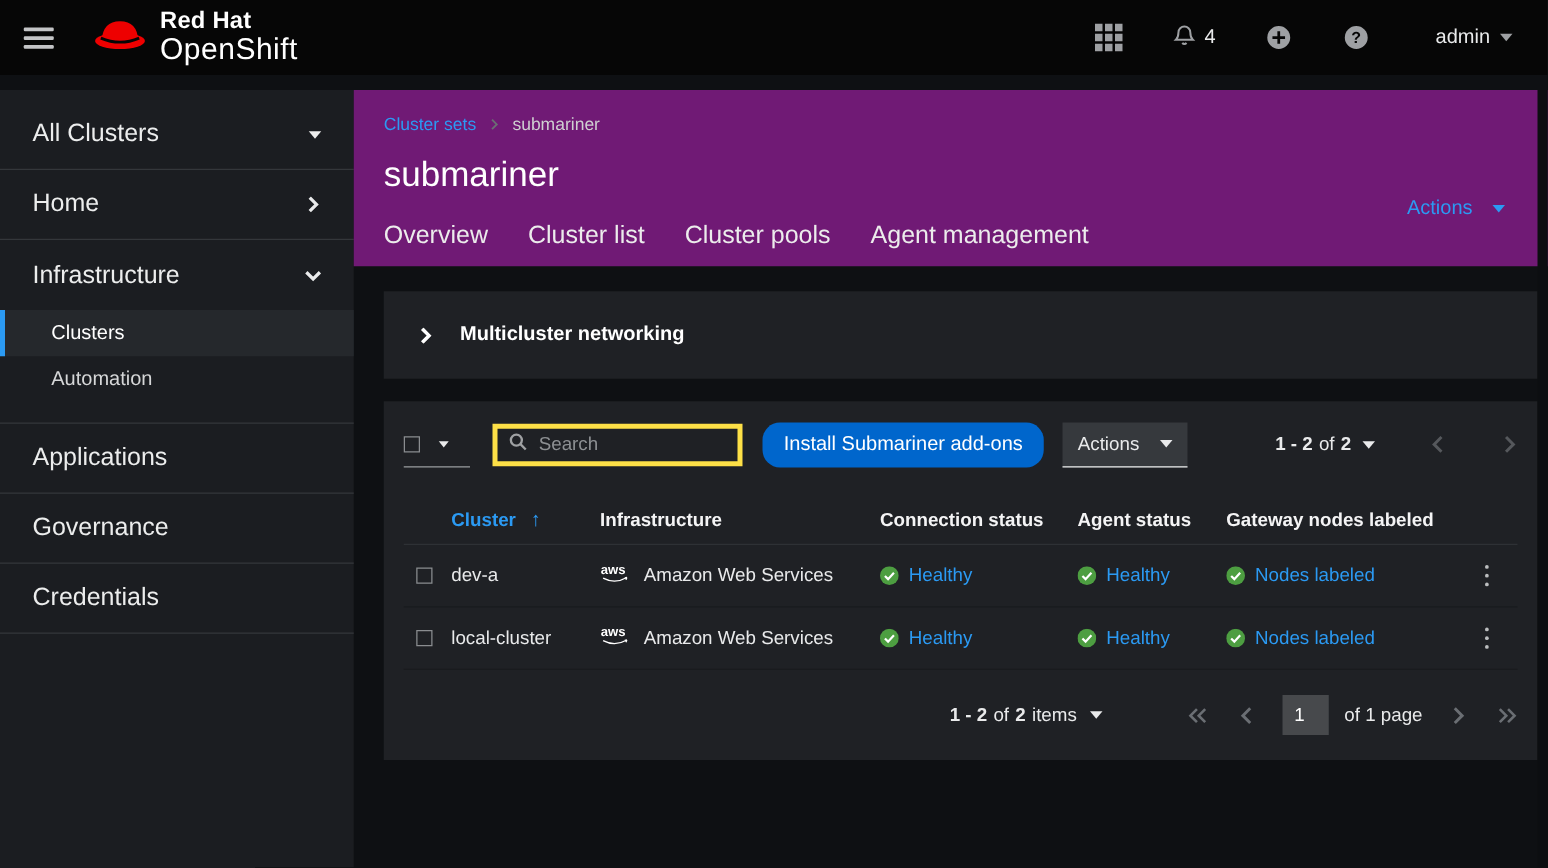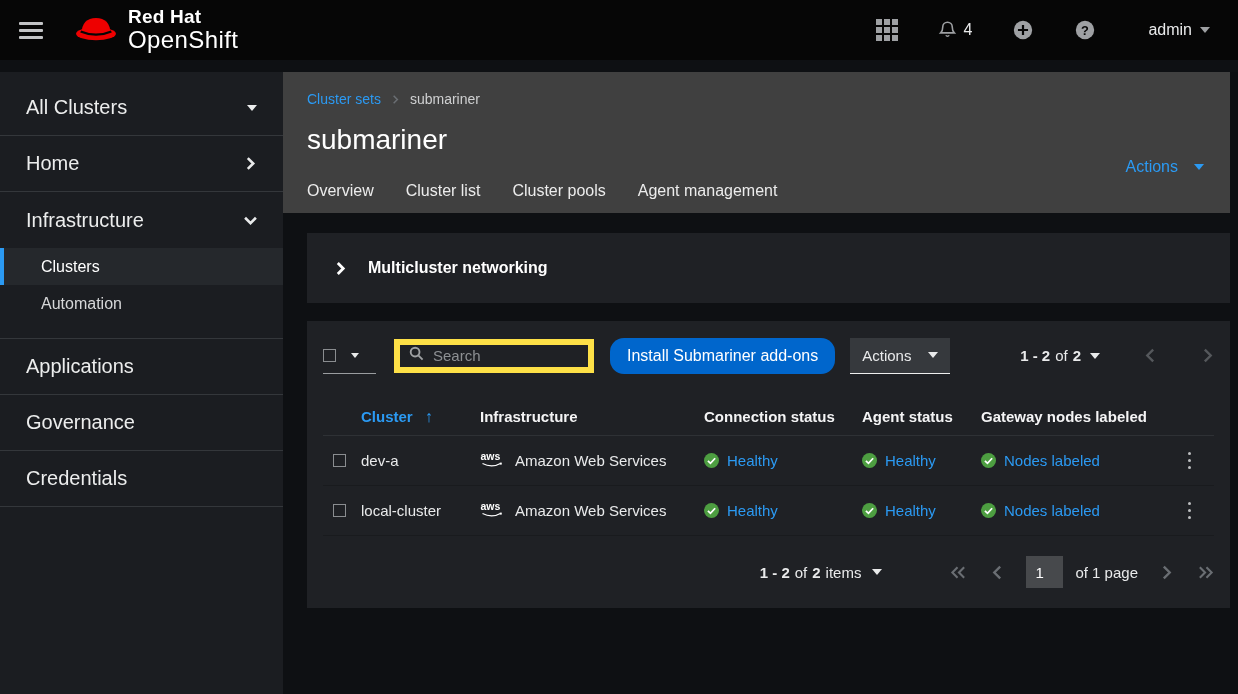--- a/index.html
+++ b/index.html
@@ -49,53 +49,53 @@
   }
   .side-sub.active { background:#25282c; color:#fff; }
   .side-sub.active::before {
     content:""; position:absolute; left:0; top:0; bottom:0; width:4px; background:#2b9af3;
   }
   .side-group-end { height:17px; border-bottom:1px solid #34373b; }
   .chev { stroke:#e9eaeb; stroke-width:2.4; fill:none; }
   
   .page-header {
     position:absolute; left:283px; top:72px; width:955px; height:141px;
-    background:#404040;
+    background:#701a75;
   }
   .breadcrumb { position:absolute; left:24px; top:19px; display:flex; align-items:center; font-size:14px; }
   .breadcrumb a { color:#2b9af3; text-decoration:none; cursor:pointer; }
   .crumb-sep { margin:0 10px; display:flex; align-items:center; }
   .crumb-current { color:#cfd0d1; }
   .page-title { position:absolute; left:24px; top:52px; font-size:28px; font-weight:400; color:#fff; }
   .page-actions { position:absolute; right:34px; top:86px; display:flex; align-items:center; color:#2b9af3; font-size:16px; cursor:pointer; }
   .page-actions .caret { margin-left:16px; border-top-color:#2b9af3; }
   .tabs { position:absolute; left:24px; bottom:0; display:flex; }
   .tab {
-    font-size:16px; color:#ececec; padding:9px 0 10px; margin-right:32px;
+    font-size:20px; color:#ececec; padding:9px 0 10px; margin-right:32px;
     cursor:pointer; border-bottom:3px solid transparent;
   }
   .tab.active { color:#3a9cf5; border-bottom-color:#2b9af3; }
   
   .card-expand {
     position:absolute; left:307px; top:233px; width:923px; height:70px;
     background:#1f2125; display:flex; align-items:center; cursor:pointer;
   }
   .card-expand .toggle { margin-left:27px; display:flex; align-items:center; }
   .card-expand .exp-title { margin-left:21px; font-size:16px; font-weight:bold; color:#fff; }
   .card-table {
     position:absolute; left:307px; top:321px; width:923px; height:287px;
     background:#1f2125;
   }
   
   .toolbar { position:absolute; left:16px; right:16px; top:16px; height:37px; display:flex; align-items:center; }
   .bulk-select { width:53px; height:36px; display:flex; align-items:center; border-bottom:1px solid #9a9da0; cursor:pointer; }
   .cb { width:13px; height:13px; border:1px solid #8a8d90; background:transparent; display:inline-block; }
   .bulk-select .caret { margin-left:15px; color:#e9eaeb; border-top-width:5px; border-left-width:4px; border-right-width:4px; }
   .search-box {
-    margin-left:18px; width:200px; height:34px; border:6px solid #fde047;
+    margin-left:18px; width:200px; height:34px; border:4px solid #fde047;
     display:flex; align-items:center; background:transparent; padding:0 9px;
   }
   .search-box input {
     background:transparent; border:none; outline:none; color:#e9eaeb;
     font-size:15px; margin-left:9px; width:150px; font-family:"Liberation Sans", sans-serif;
   }
   .search-box input::placeholder { color:#8d9093; opacity:1; }
   .btn-primary {
     margin-left:16px; height:36px; padding:0 17px; background:#0066cc; color:#fff;
     border:none; font-size:16px; border-radius:14px; cursor:pointer;

